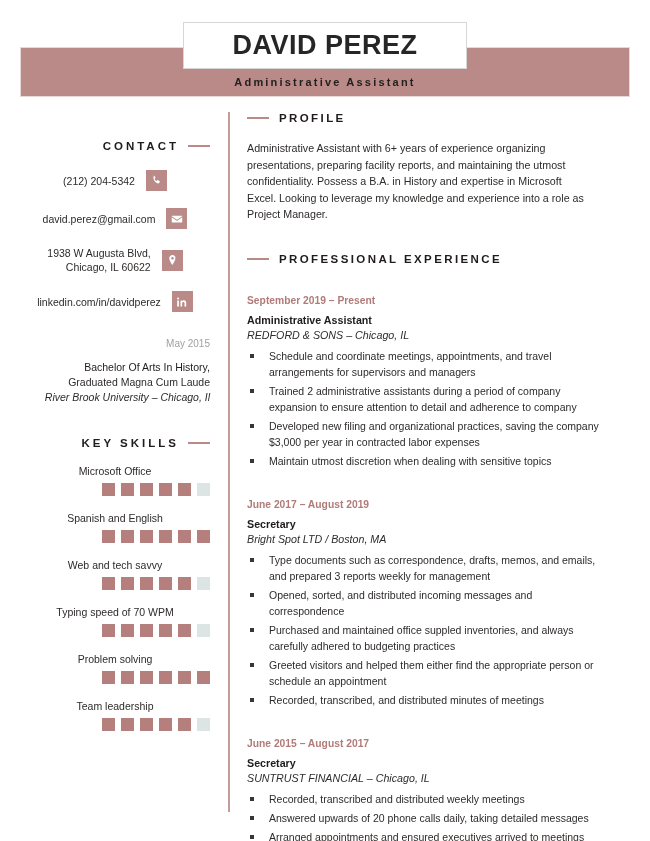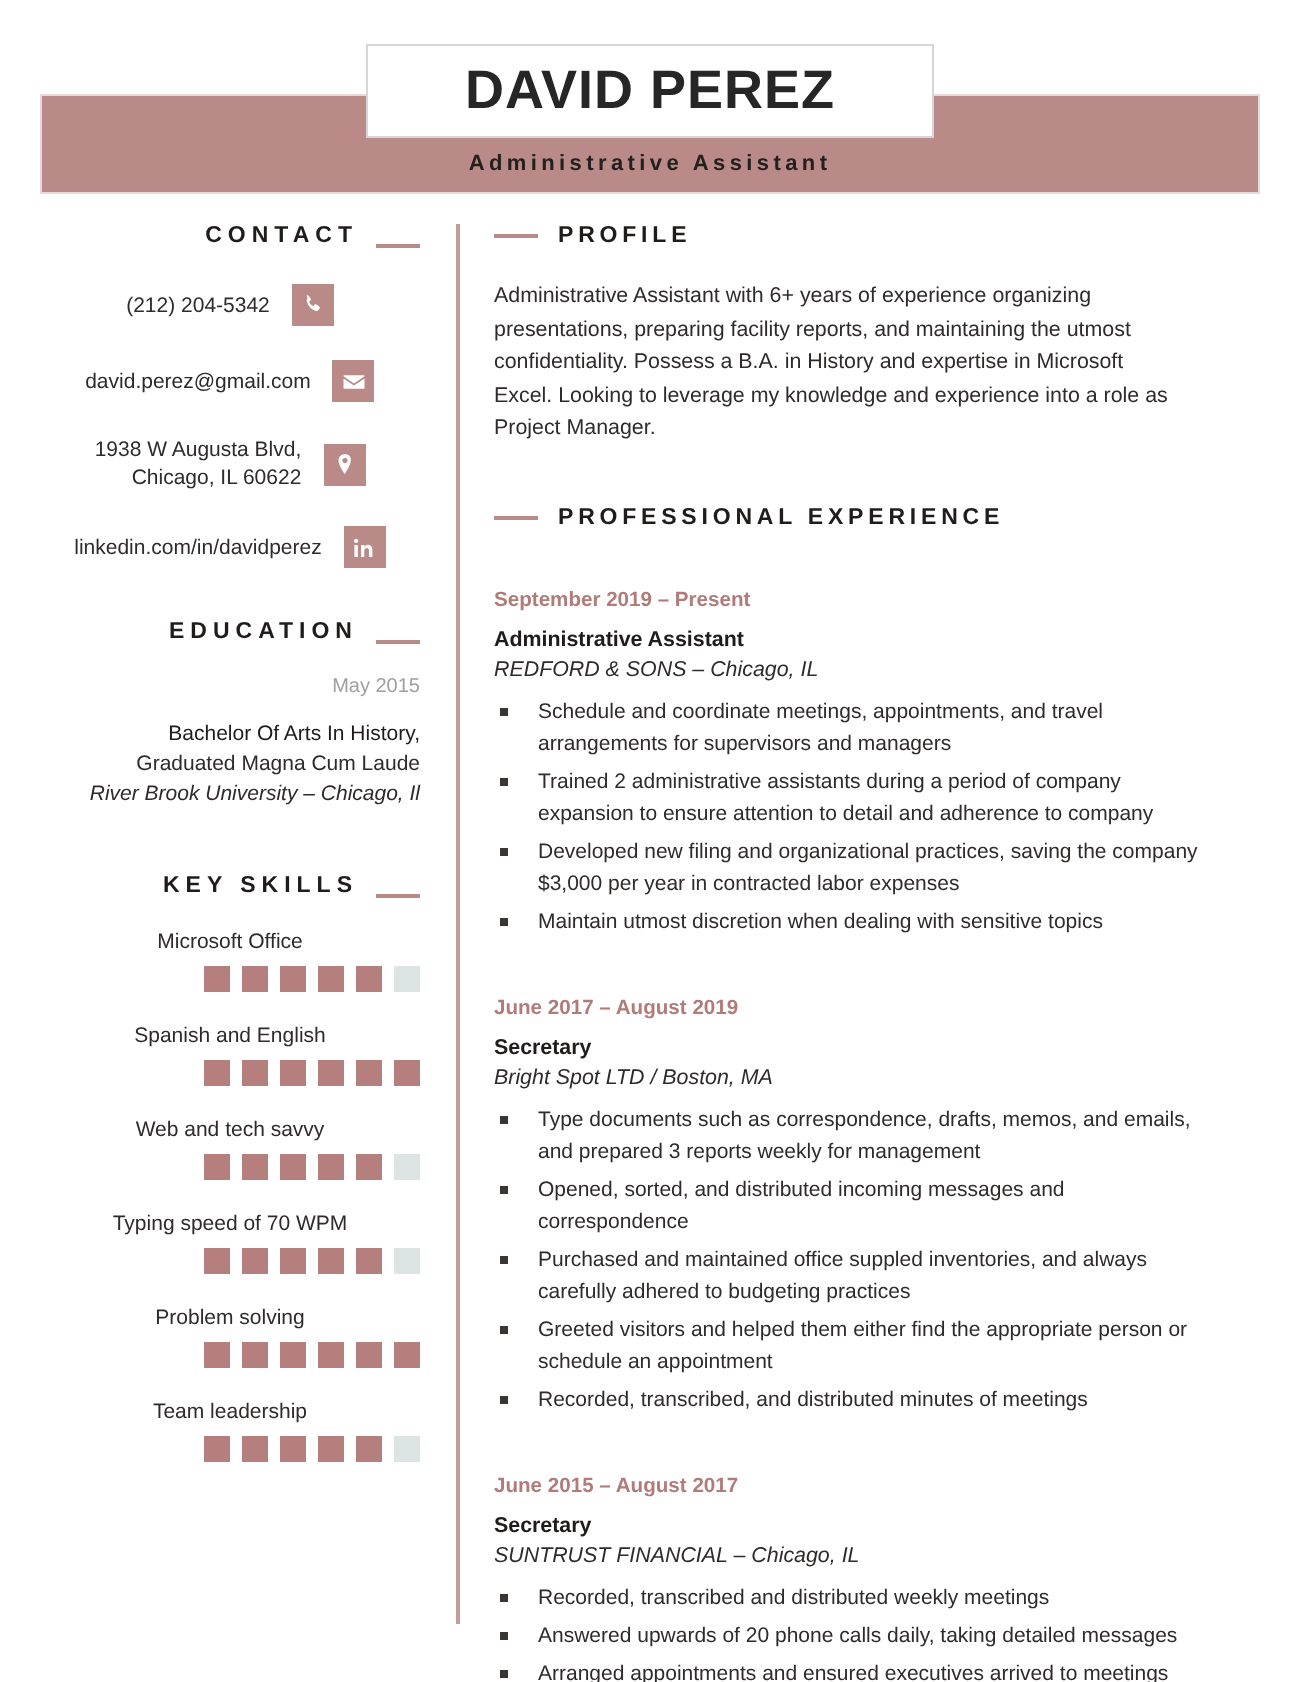--- a/index.html
+++ b/index.html
@@ -86,24 +86,25 @@
   .right-col {
     position: absolute;
     left: 247px; top: 112px;
     width: 375px;
     text-align: left;
   }
 
   
   .sec-head-left {
     display: flex;
-    align-items: flex-end;
+    align-items: center;
     justify-content: flex-end;
     gap: 9px;
     margin-bottom: 6px;
+    margin-top: 28px;
   }
   .sec-head-left .label {
     font-size: 11.5px;
     font-weight: bold;
     letter-spacing: 3px;
     color: #1f1c1b;
     white-space: nowrap;
   }
   .dash {
     display: inline-block;
@@ -318,24 +319,20 @@
             <rect x="1.6" y="6" width="2.3" height="8"></rect>
             <circle cx="2.75" cy="3.3" r="1.4"></circle>
             <path d="M6 6h2.2v1.1c.35-.6 1.1-1.3 2.4-1.3 2 0 3 1.3 3 3.7V14h-2.3V9.9c0-1.2-.4-1.9-1.4-1.9-.9 0-1.4.6-1.6 1.2-.1.2-.1.5-.1.8V14H6V6z"></path>
           </svg>
         </span>
       </div>
 
     </div>
 
     <div class="edu-block">
-      <div class="sec-head-left">
-        <span class="label">EDUCATION</span>
-        <span class="dash"></span>
-      </div>
       <div class="edu-date">May 2015</div>
       <div class="edu-degree">Bachelor Of Arts In History,</div>
       <div class="edu-honors">Graduated Magna Cum Laude</div>
       <div class="edu-school">River Brook University – Chicago, Il</div>
     </div>
 
     <div class="skills-block">
       <div class="sec-head-left">
         <span class="label">KEY SKILLS</span>
         <span class="dash"></span>

